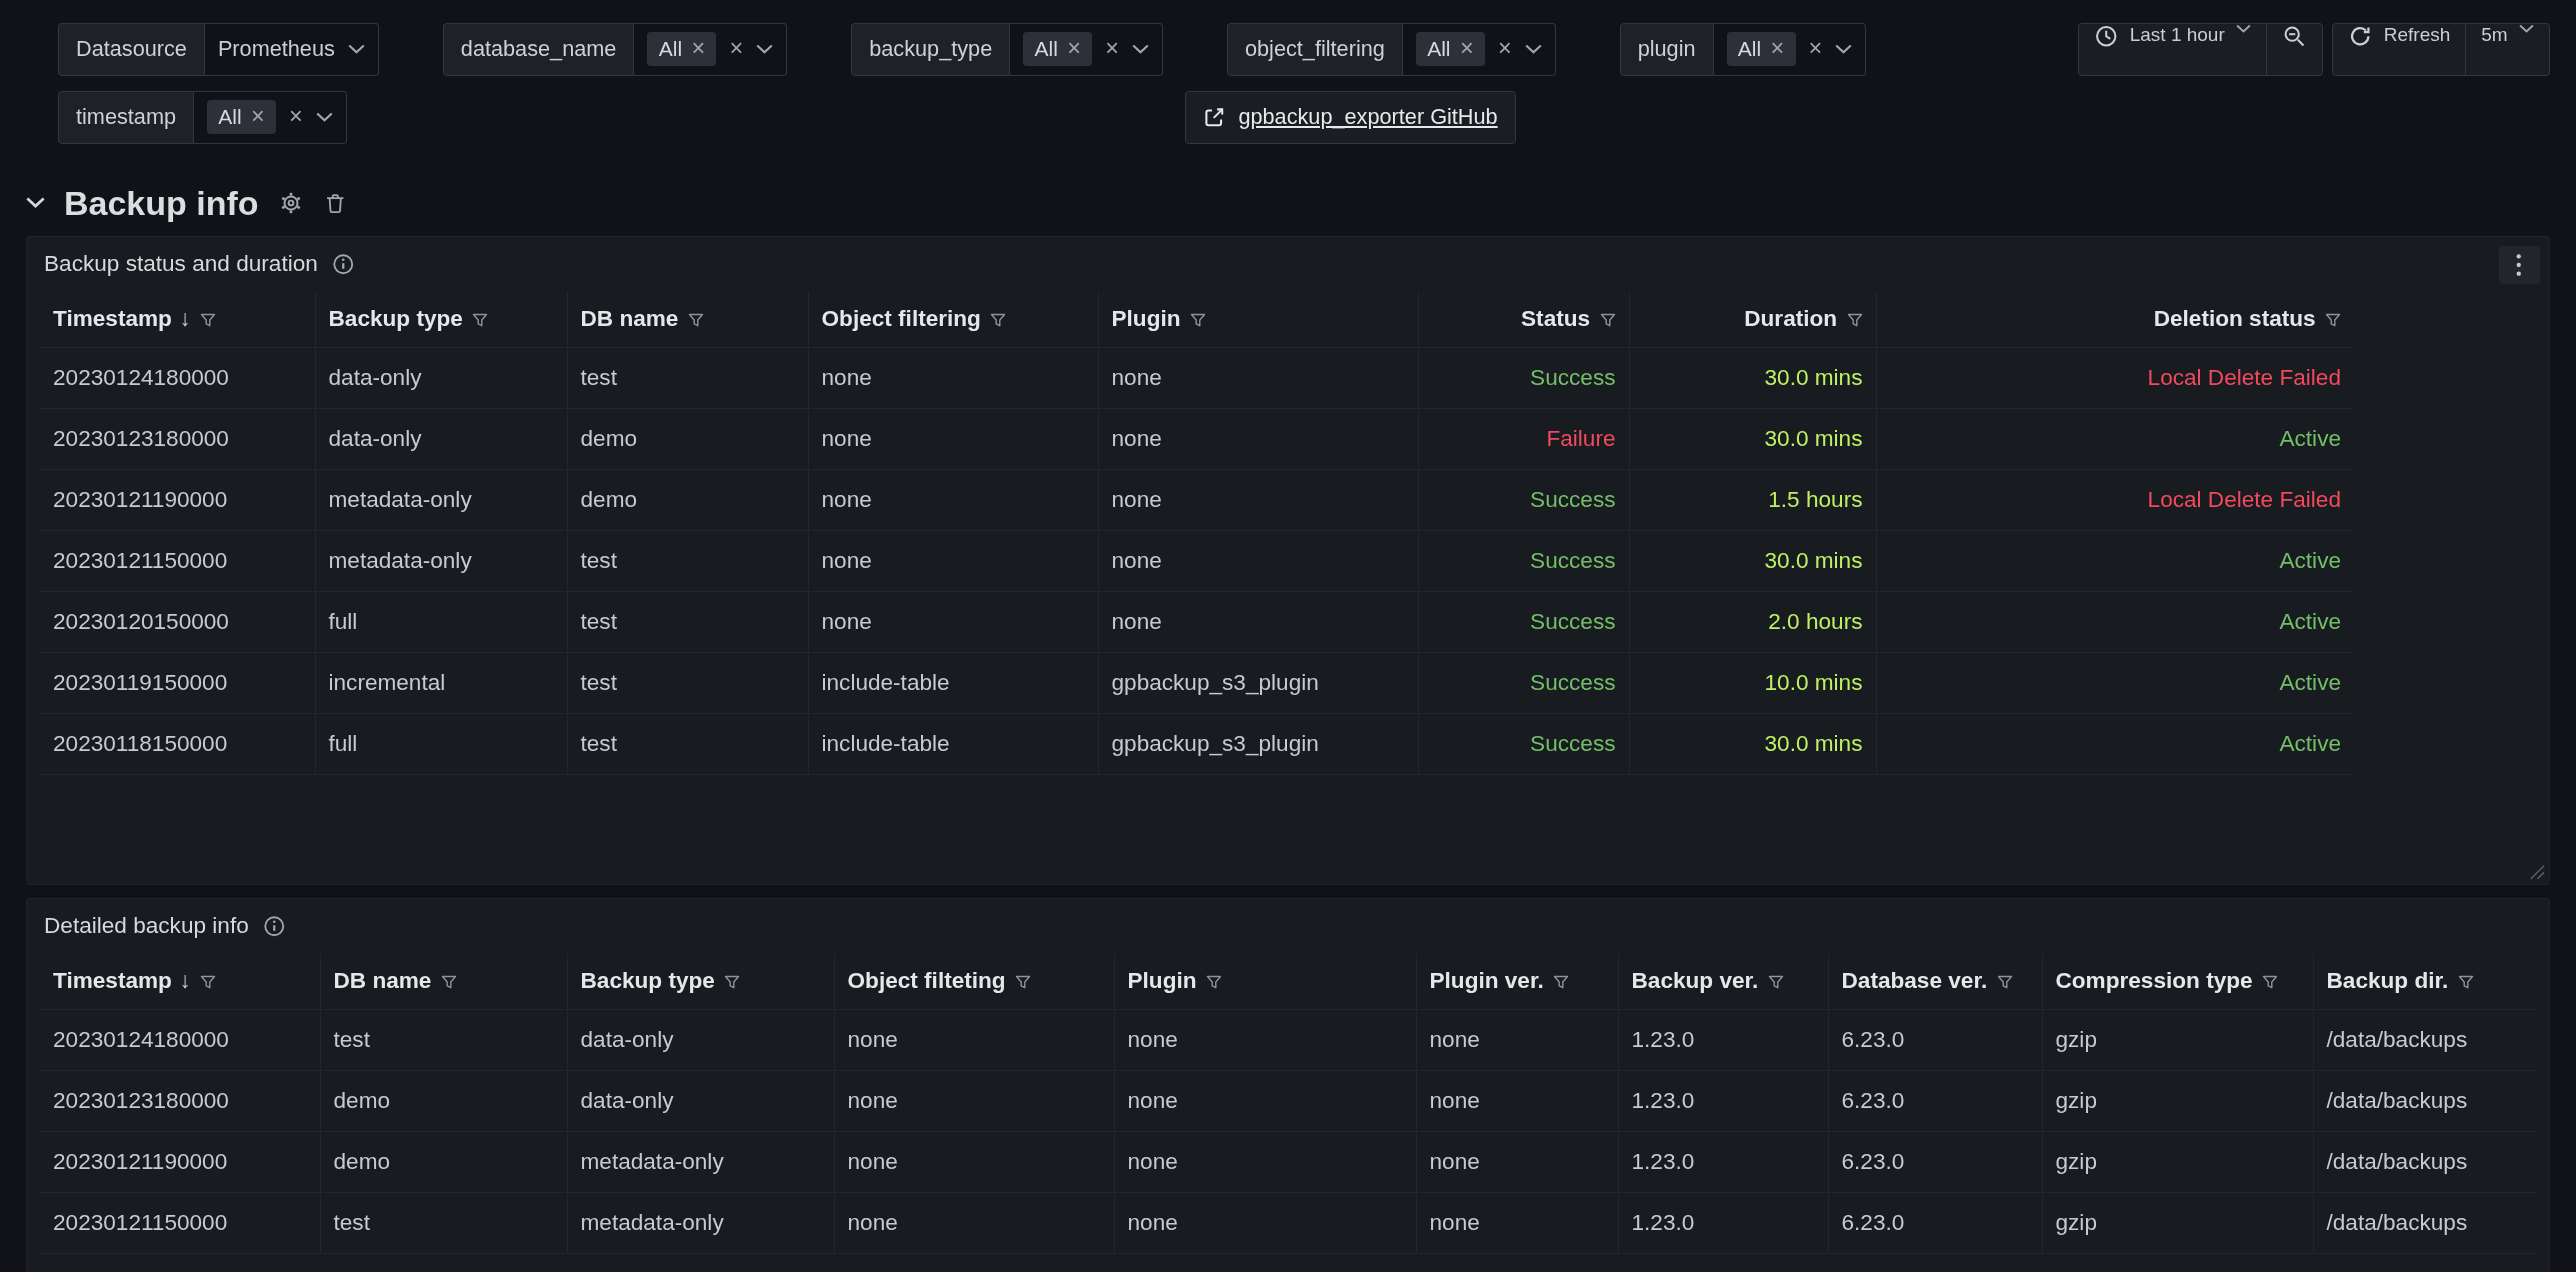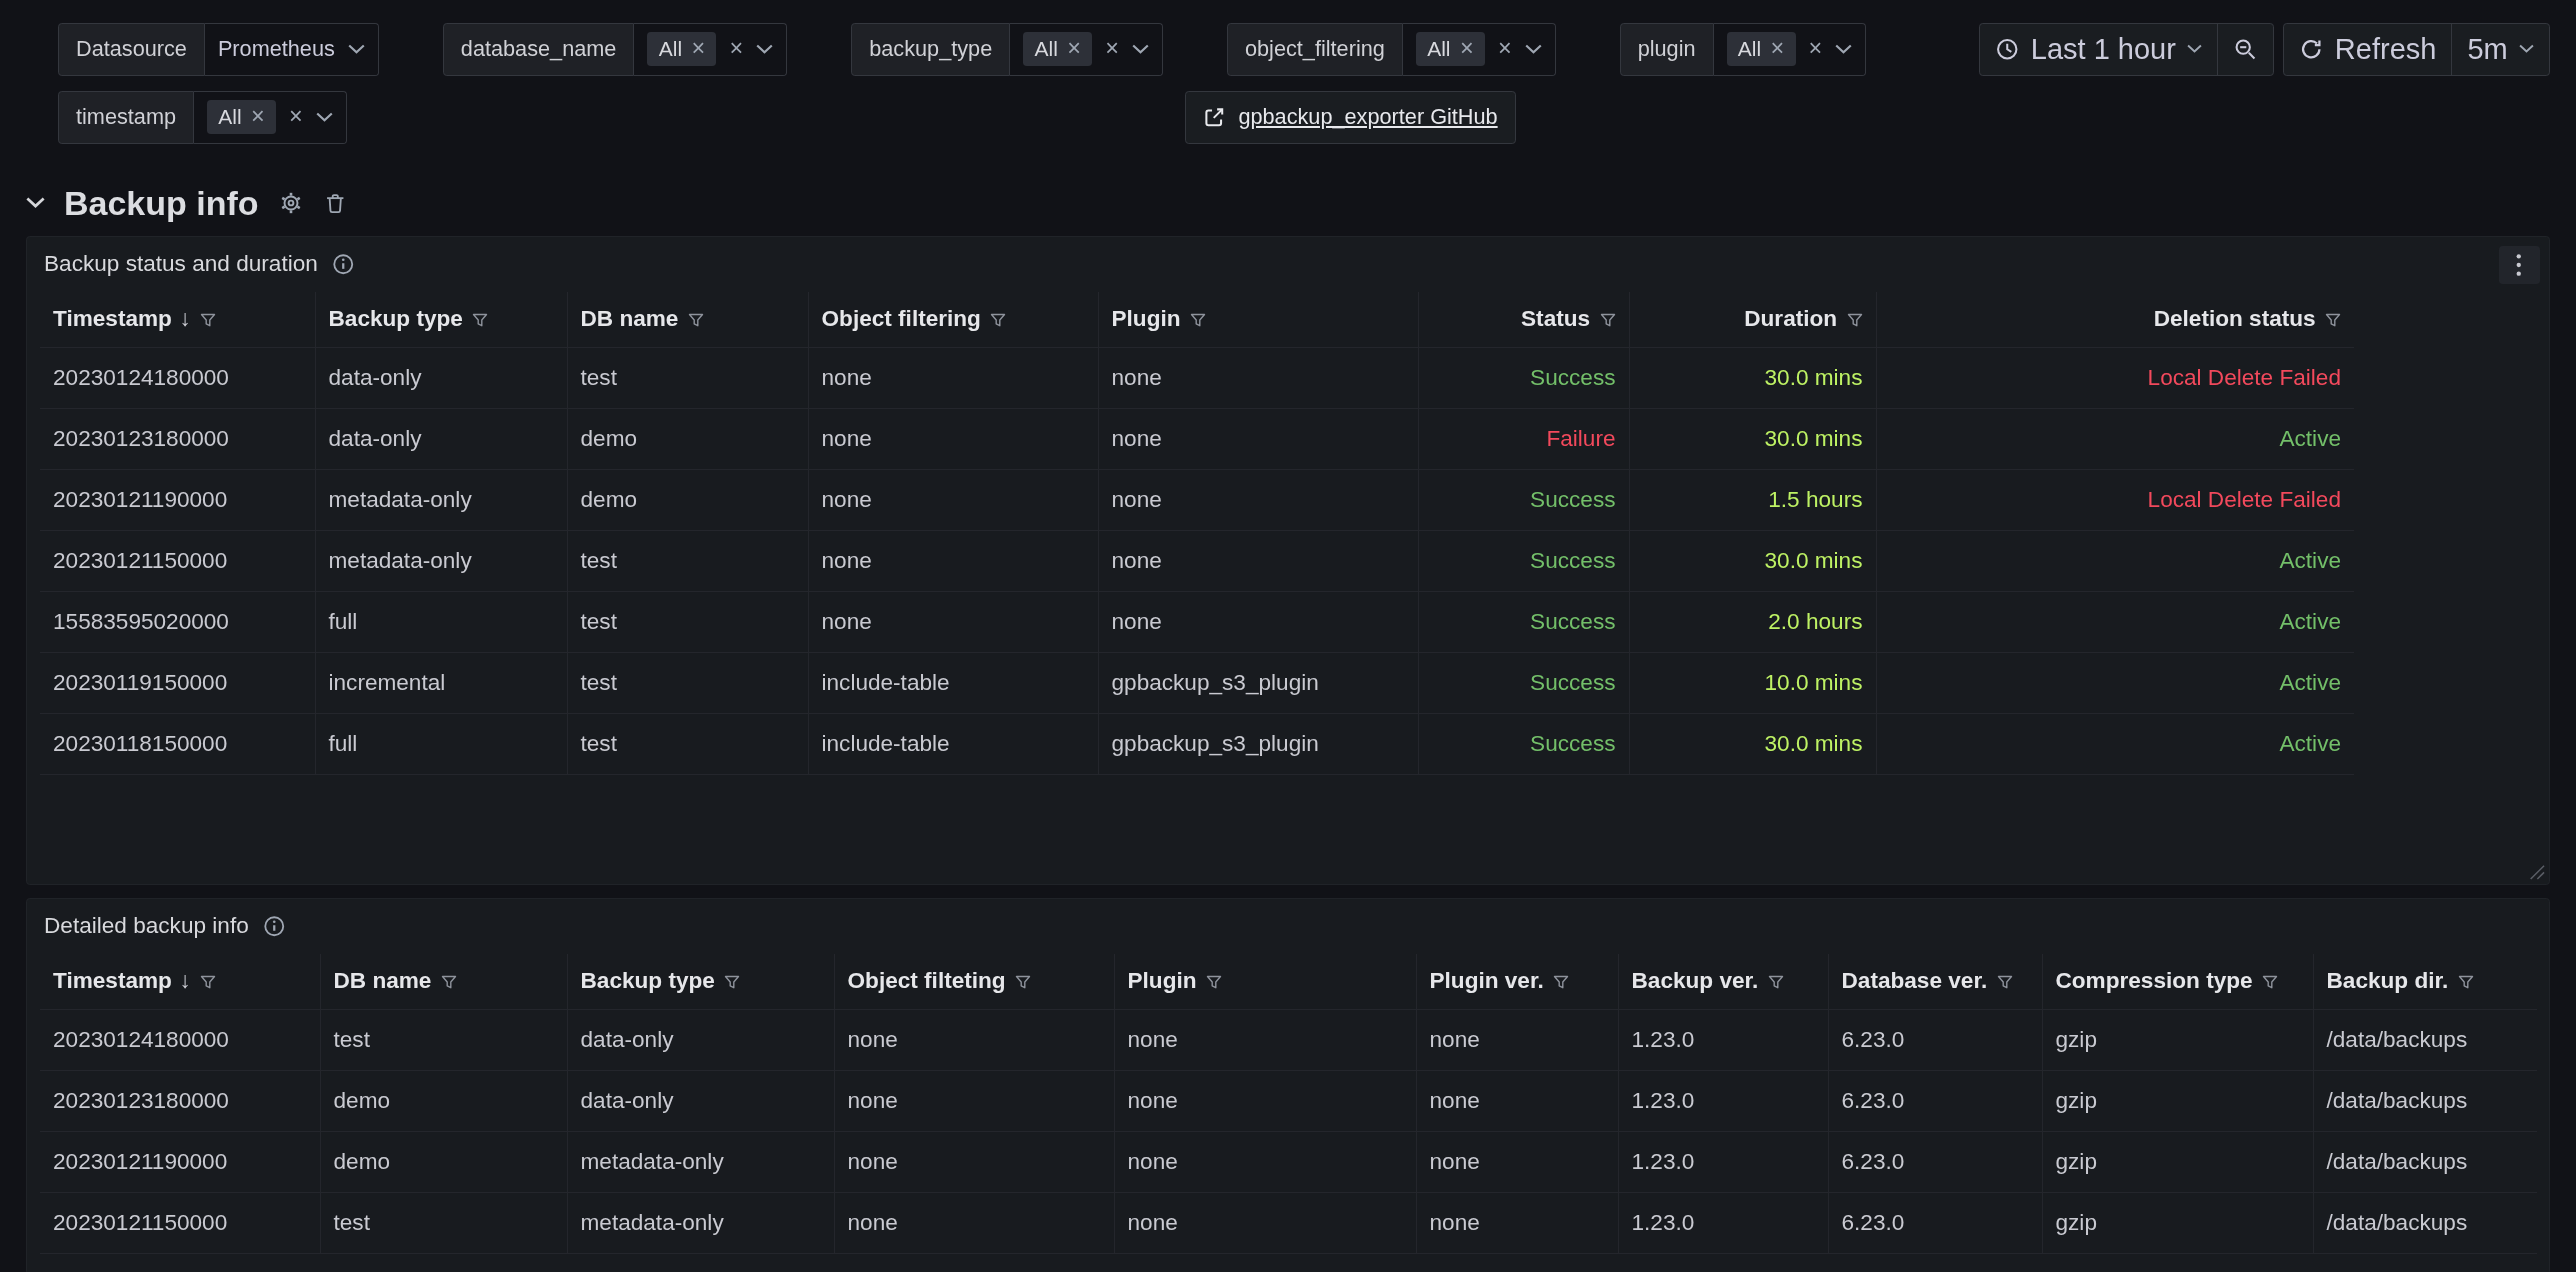--- a/index.html
+++ b/index.html
@@ -28,21 +28,21 @@
   .row2{margin-top:15px;}
   .fgroup{display:flex;align-items:stretch;height:53px;flex:none;margin-left:32px;}
   .fbox{display:flex;align-items:center;border:0.9px solid var(--border);background:var(--bg);}
   .flabel{background:var(--label-bg);padding:0 17px;border-radius:3.8px 0 0 3.8px;font-size:21.7px;color:#d0d1d6;white-space:nowrap;}
   .fvalue{border-left:none;border-radius:0 3.8px 3.8px 0;padding:0 13px;gap:13px;font-size:21.7px;white-space:nowrap;}
   .chip{display:flex;align-items:center;gap:9.4px;background:var(--chip-bg);border-radius:3.8px;padding:4.7px 11.3px;font-size:21px;color:#d8d9de;}
   .chip .x,.xbtn{color:var(--text-dim);font-size:23.5px;line-height:1;}
   .caret{color:var(--text-dim);}
   .rc{margin-left:auto;display:flex;gap:9.4px;}
   .btn-group{display:flex;align-items:stretch;height:53px;border:0.9px solid var(--border);border-radius:3.8px;background:var(--btn-bg);}
-  .btn{display:flex;align-items:center;gap:11.3px;padding:0 15px;font-size:29px;color:var(--text);cursor:pointer;}
+  .btn{display:flex;align-items:flex-start;gap:11.3px;padding:0 15px;font-size:19px;color:var(--text);cursor:pointer;}
   .btn + .btn{border-left:0.9px solid var(--border);}
   .links{display:flex;gap:22.6px;margin-left:838px;}
   .linkbtn{display:flex;align-items:center;gap:13px;height:53px;padding:0 17px;border:0.9px solid var(--border);border-radius:3.8px;background:var(--btn-bg);color:#e8e9ed;font-size:21.7px;}
   .linkbtn .lbl{text-decoration:underline;white-space:nowrap;}
   
   .sec{display:flex;align-items:center;gap:19px;margin:40px 26px 13px;}
   .sec-title{font-size:34px;font-weight:700;color:#dcdde1;}
   .sec-icon{color:var(--text-dim);cursor:pointer;}
   .sec-chevron{color:#d5d6da;cursor:pointer;}
   
@@ -368,21 +368,21 @@
           <td>20230121150000</td>
           <td>metadata-only</td>
           <td>test</td>
           <td>none</td>
           <td>none</td>
           <td class="al-r c-green">Success</td>
           <td class="al-r c-purple">30.0 mins</td>
           <td class="al-r c-green">Active</td>
         </tr>
         <tr>
-          <td>15583595020000</td>
+          <td>20230120150000</td>
           <td>full</td>
           <td>test</td>
           <td>none</td>
           <td>none</td>
           <td class="al-r c-green">Success</td>
           <td class="al-r c-purple">2.0 hours</td>
           <td class="al-r c-green">Active</td>
         </tr>
         <tr>
           <td>20230119150000</td>

